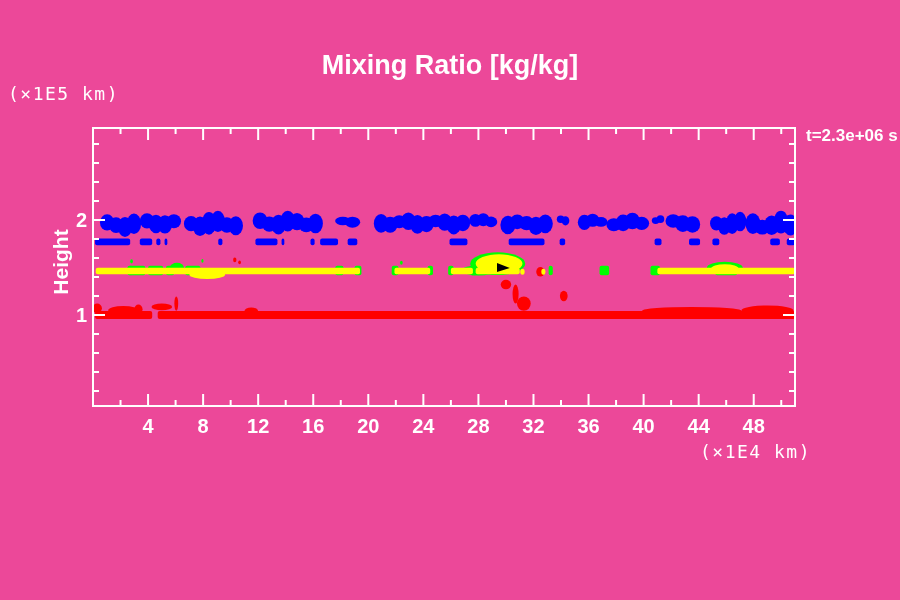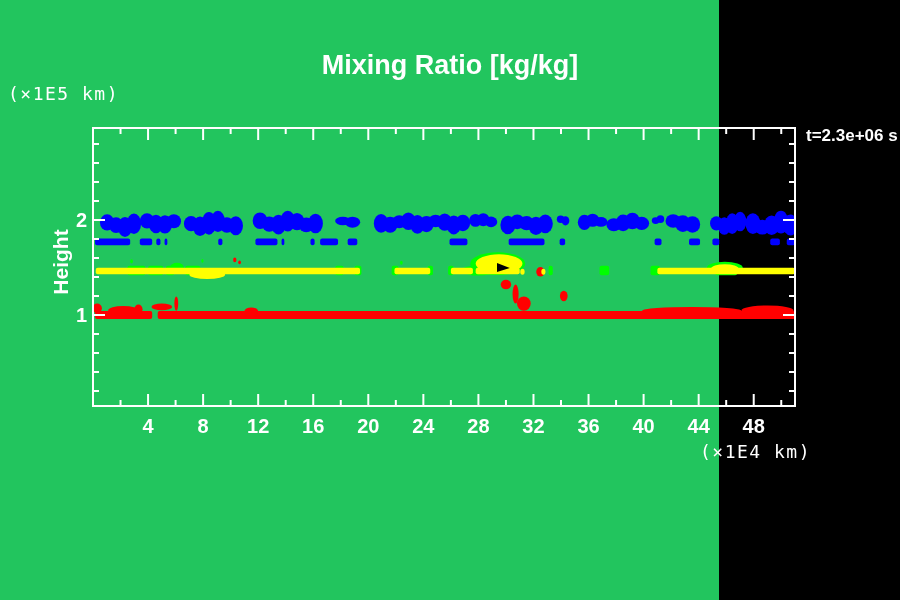--- a/index.html
+++ b/index.html
@@ -1,16 +1,16 @@
 <!DOCTYPE html>
 <html><head>
 <meta charset="utf-8">
 <style>
   html,body{margin:0;padding:0;background:#000;width:900px;height:600px;overflow:hidden}
-  .stage{position:relative;width:719px;height:600px;background:#22c55e}
+  .stage{position:relative;width:900px;height:600px;background:#ec4899}
   svg text{fill:#ffffff}
   .title{font:bold 27px "Liberation Sans",sans-serif}
   .ticklbl{font:bold 20px "Liberation Sans",sans-serif}
   .unit{font:18px "DejaVu Sans Mono",monospace;letter-spacing:1.5px}
   .ytitle{font:bold 21px "Liberation Sans",sans-serif}
   .tstamp{font:bold 17px "Liberation Sans",sans-serif}
 </style>
 </head>
 <body>
 

